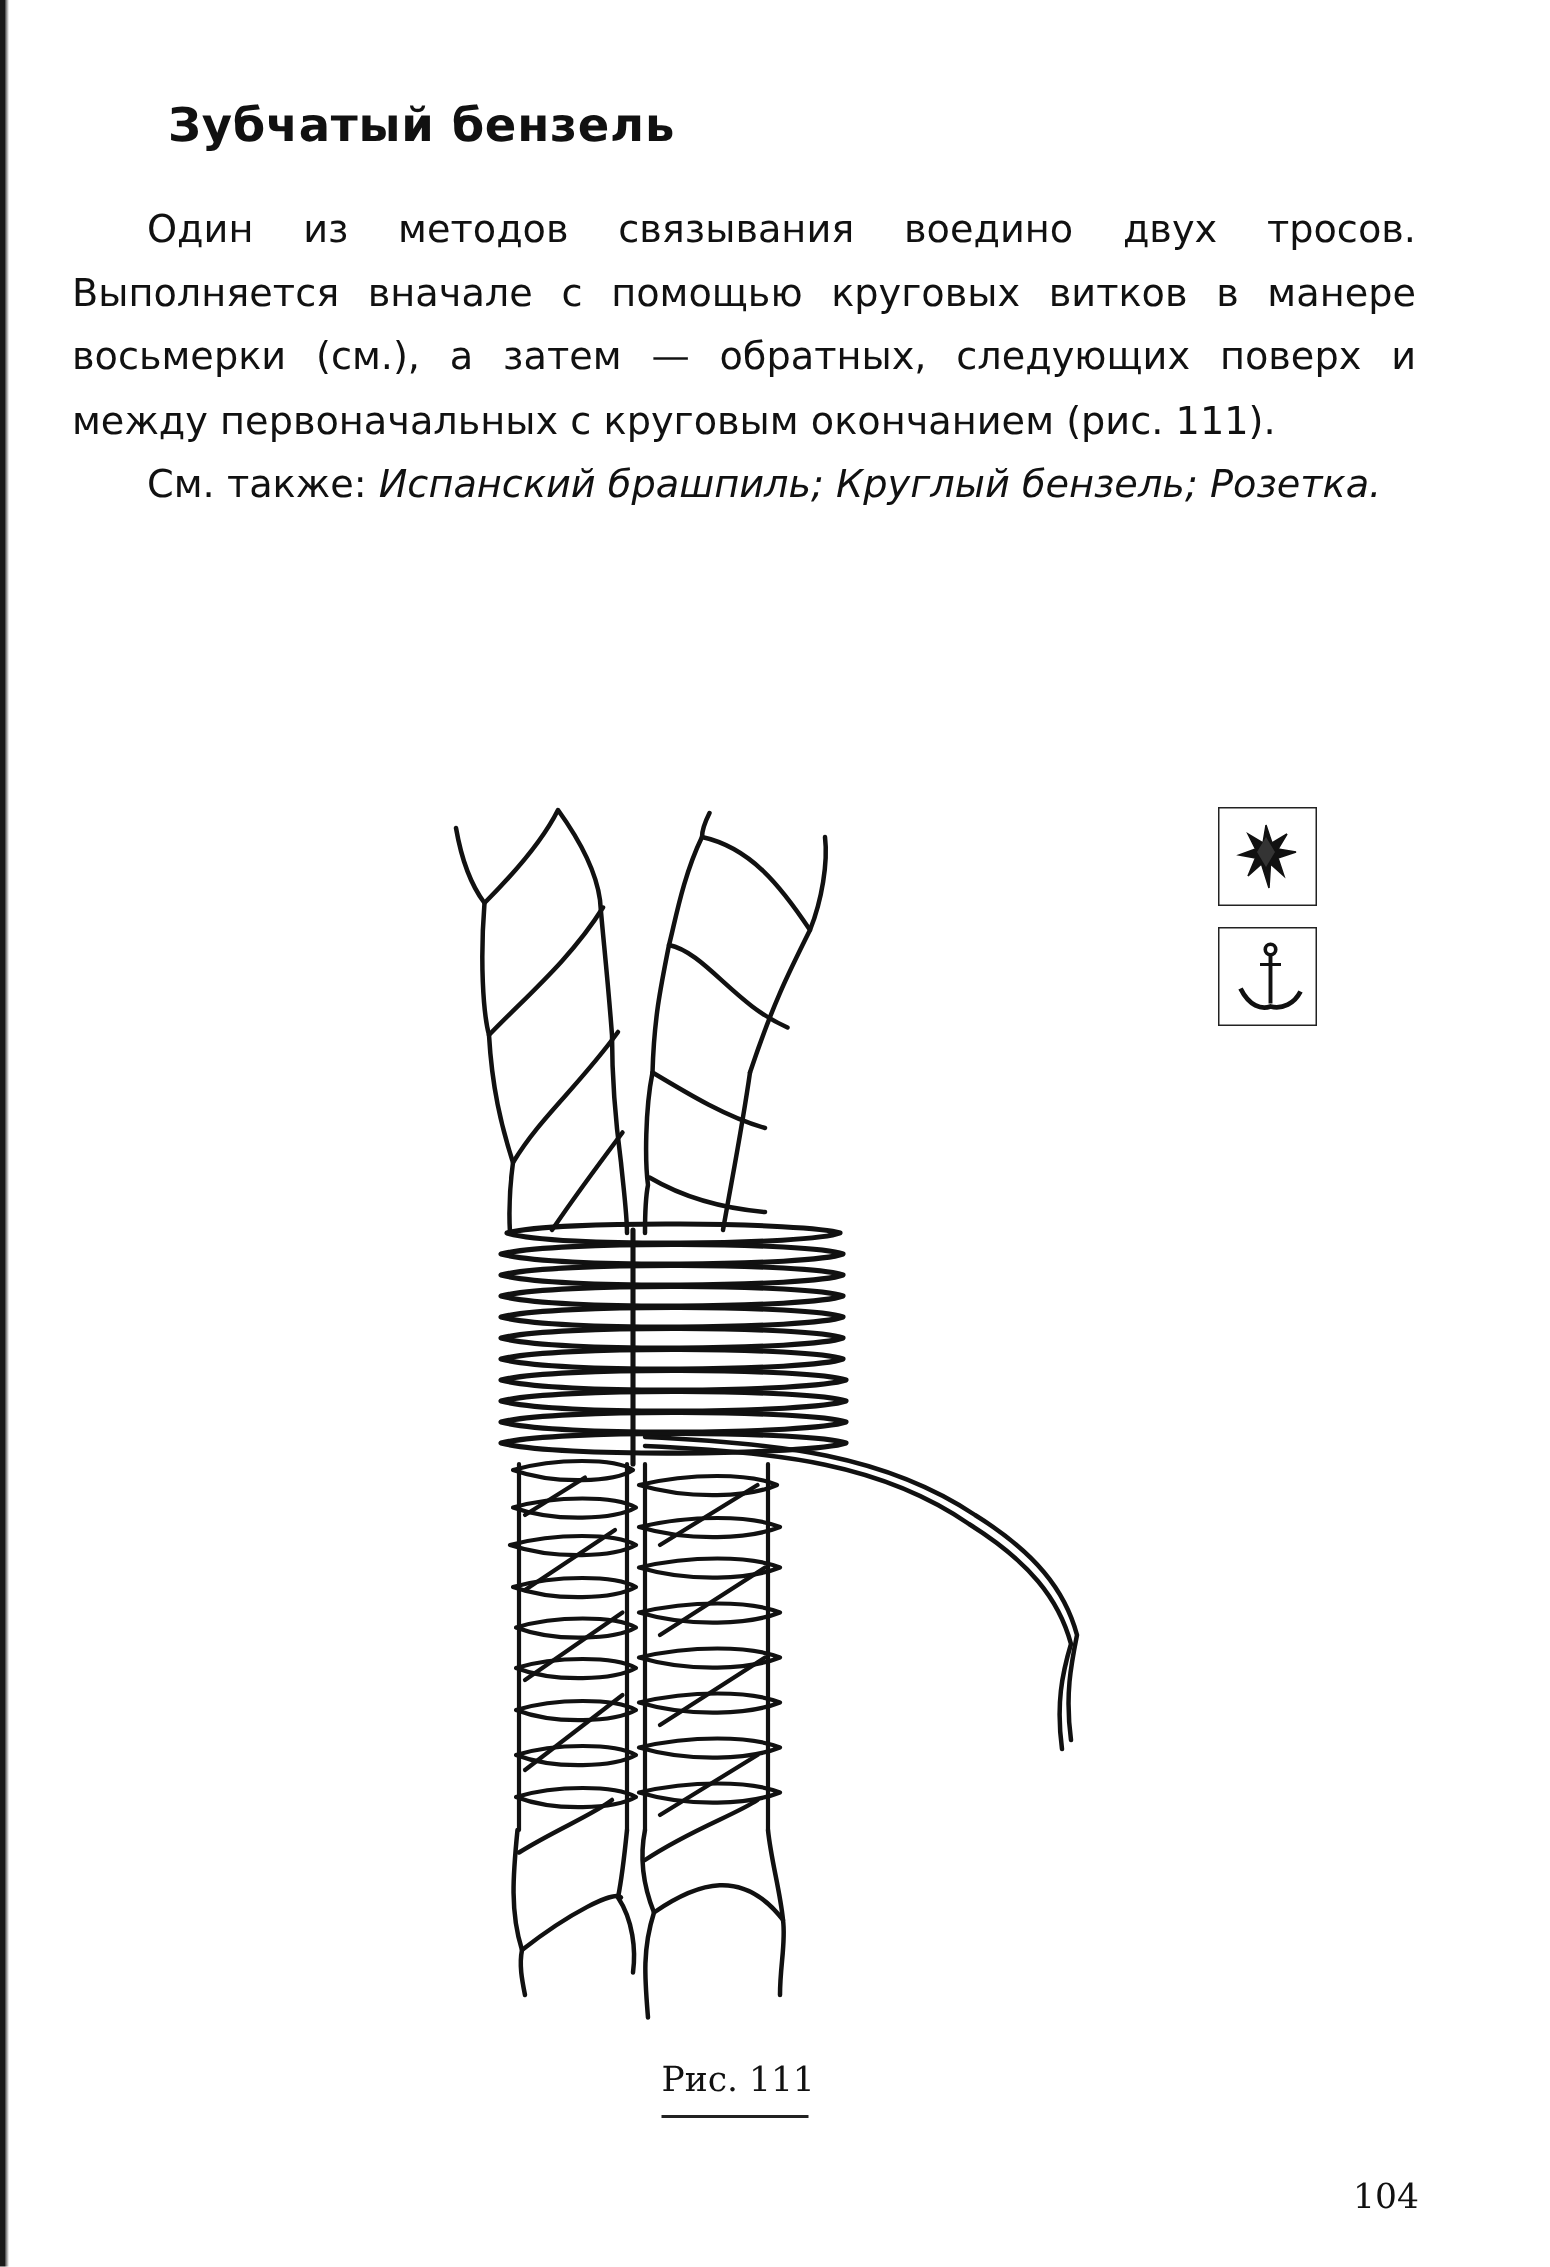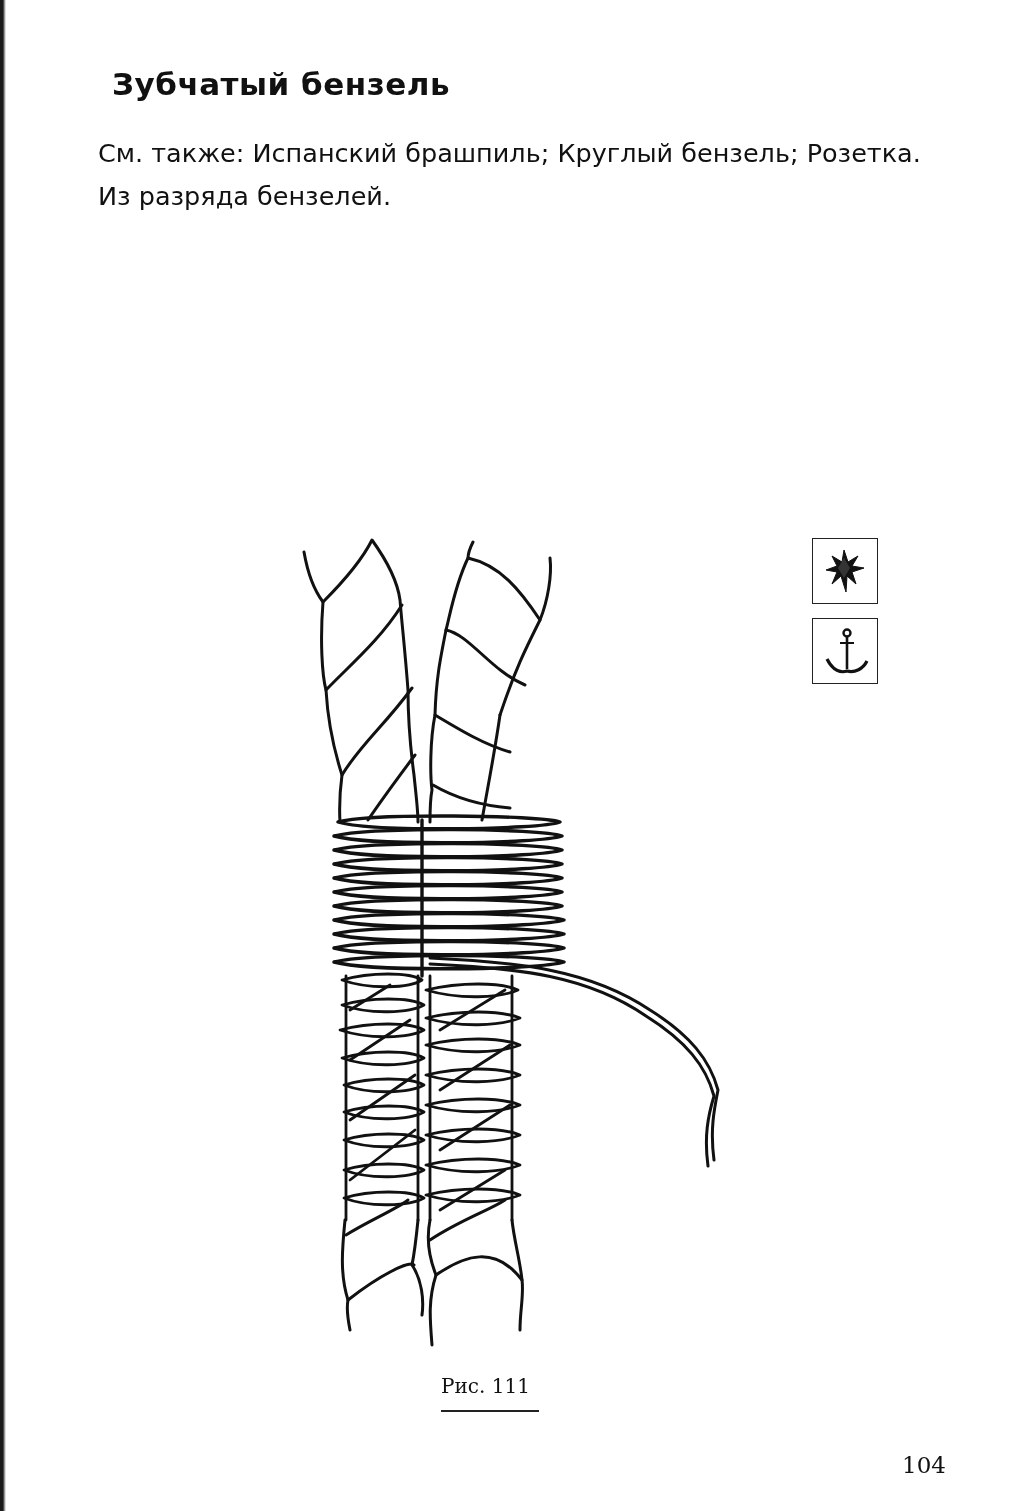--- a/index.html
+++ b/index.html
@@ -16,54 +16,54 @@
       position: absolute; left: 98px; top: 52px;
       font-family: "DejaVu Sans", sans-serif; font-weight: bold;
       font-size: 31px; letter-spacing: 0.5px; margin: 14px;
     }
     .body-text {
       position: absolute; left: 48px; top: 132px; width: 896px;
       font-family: "DejaVu Sans", sans-serif; font-size: 25.5px;
       line-height: 42.5px; text-align: justify;
     }
     .body-text p { margin: 0; text-indent: 50px; }
-    .body-text .italic { }
+    .body-text .italic { font-style: italic; }
     .figure {
       position: absolute; left: 290px; top: 530px; width: 450px; height: 820px;
     }
     .figure svg { width: 100%; height: 100%; }
     .icon-box {
       position: absolute; width: 66px; height: 66px;
       border: 1.5px solid #222; box-sizing: border-box;
       display: flex; align-items: center; justify-content: center;
     }
     .caption {
       position: absolute; left: 441px; top: 1374px;
-      font-family: "DejaVu Serif", serif; font-size: 20px;
+      font-family: "DejaVu Serif", serif; font-size: 23px;
     }
     .caption-rule {
       position: absolute; left: 441px; top: 1410px; width: 98px; height: 2px; background: #222;
     }
     .page-number {
       position: absolute; left: 902px; top: 1452px;
       font-family: "DejaVu Serif", serif; font-size: 23px;
     }
   </style>
 </head>
 <body>
 
 <div class="binding-edge"></div>
 
 <h1 class="page-title">Зубчатый бензель</h1>
 
 <div class="body-text">
+  <p>Один из методов связывания воедино двух тросов. Выполняется вначале с помощью круговых витков в манере восьмерки (см.), а затем — обратных, следующих поверх и между первоначальных с круговым окончанием (рис. 111).</p>
   <p>
     <span>См. также: </span><span class="italic">Испанский брашпиль; Круглый бензель; Розетка.</span>
   </p>
-  <p>Из разряда бензелей.</p>
 </div>
 
 <div class="figure">
   <svg viewBox="0 0 450 820" fill="none" stroke="#111" stroke-width="3" stroke-linecap="round" stroke-linejoin="round">
 
     <path d="M14 22 C18 45 24 60 33 72 C30 110 32 145 36 160 C38 195 44 220 52 245 C50 260 49 275 50 292"></path>
     <path d="M33 72 C55 50 72 30 82 10 C100 35 108 55 110 70 C112 95 115 120 118 160 C118 190 120 215 124 245 C126 265 128 280 128 292"></path>
     <path d="M36 160 C60 135 90 110 112 75"></path>
     <path d="M52 245 C70 215 95 195 122 158"></path>
     <path d="M78 290 C95 265 110 245 125 225"></path>

